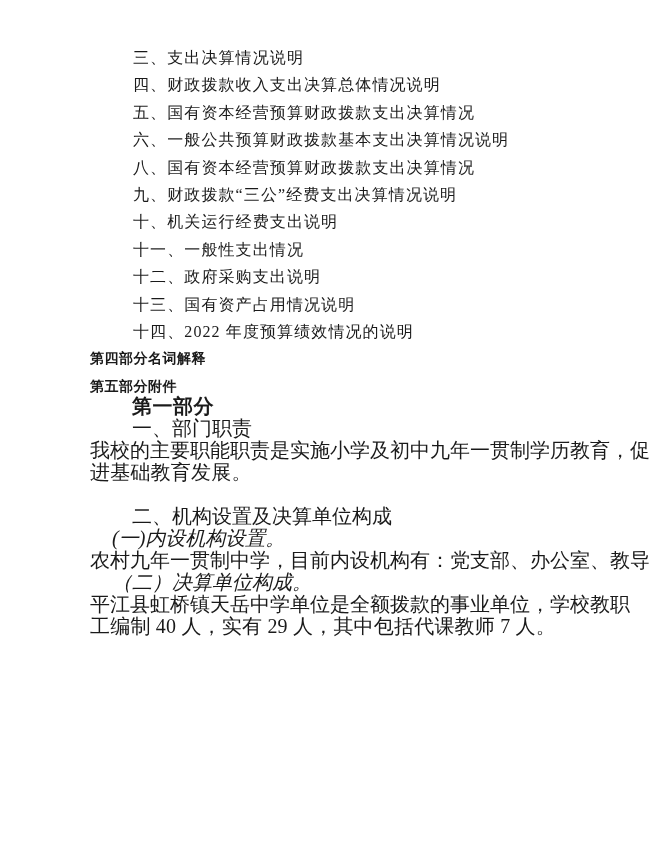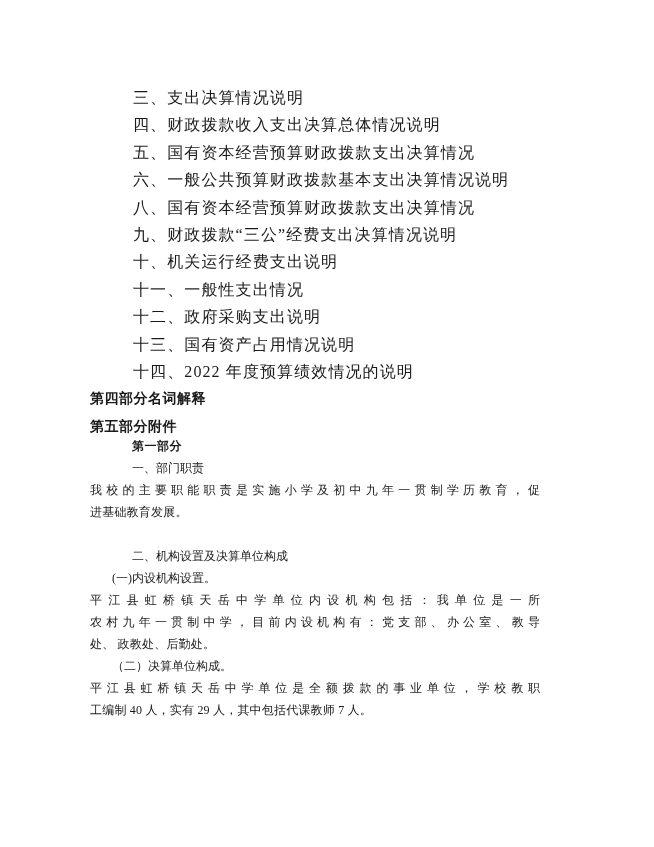--- a/index.html
+++ b/index.html
@@ -23,21 +23,21 @@
     background: #ffffff;
   }
   .content {
     position: absolute;
     left: 90px;
     top: 0;
     width: 450px;
   }
   
   .toc {
-    margin-top: 84px;
+    margin-top: 44px;
   }
   .toc-line {
     font-size: 16px;
     line-height: 27.4px;
     letter-spacing: 1.1px;
     padding-left: 43px;
     white-space: nowrap;
   }
   
   .part-heading {
@@ -46,32 +46,32 @@
     font-size: 14px;
     line-height: 27.4px;
     letter-spacing: 0.5px;
     white-space: nowrap;
   }
   
   .attachment {
     margin-top: -5px;
   }
   .attachment .line {
-    font-size: 12px;
+    font-size: 20px;
     line-height: 22px;
     white-space: nowrap;
   }
   .title-line {
     font-family: "Liberation Sans", "DejaVu Sans", sans-serif;
     font-weight: bold;
     font-size: 17px;
     letter-spacing: 0.5px;
   }
   .indent-lg { padding-left: 42px; }
-  .indent-sm { padding-left: 22px; }
+  .indent-sm { padding-left: 22px; font-style: italic; }
   .j {
     white-space: normal;
     text-align: justify;
     text-align-last: justify;
     text-justify: inter-character;
     letter-spacing: 0;
   }
   .body-line {
     letter-spacing: 0.2px;
   }
@@ -106,23 +106,21 @@
       <div class="line title-line indent-lg">第一部分</div>
 
       <div class="line indent-lg">一、部门职责</div>
       <div class="line j">我校的主要职能职责是实施小学及初中九年一贯制学历教育，促</div>
       <div class="line body-line">进基础教育发展。</div>
 
       <div class="blank-line"></div>
 
       <div class="line indent-lg">二、机构设置及决算单位构成</div>
       <div class="line indent-sm">(一)内设机构设置。</div>
-      <div class="line j">平江县虹桥镇天岳中学单位内设机构包括：我单位是一所</div>
       <div class="line j">农村九年一贯制中学，目前内设机构有：党支部、办公室、教导</div>
-      <div class="line body-line">处、 政教处、后勤处。</div>
 
       <div class="line indent-sm">（二）决算单位构成。</div>
       <div class="line j">平江县虹桥镇天岳中学单位是全额拨款的事业单位，学校教职</div>
       <div class="line body-line">工编制 40 人，实有 29 人，其中包括代课教师 7 人。</div>
     </div>
 
   </div>
 </div>
 
 </body></html>

